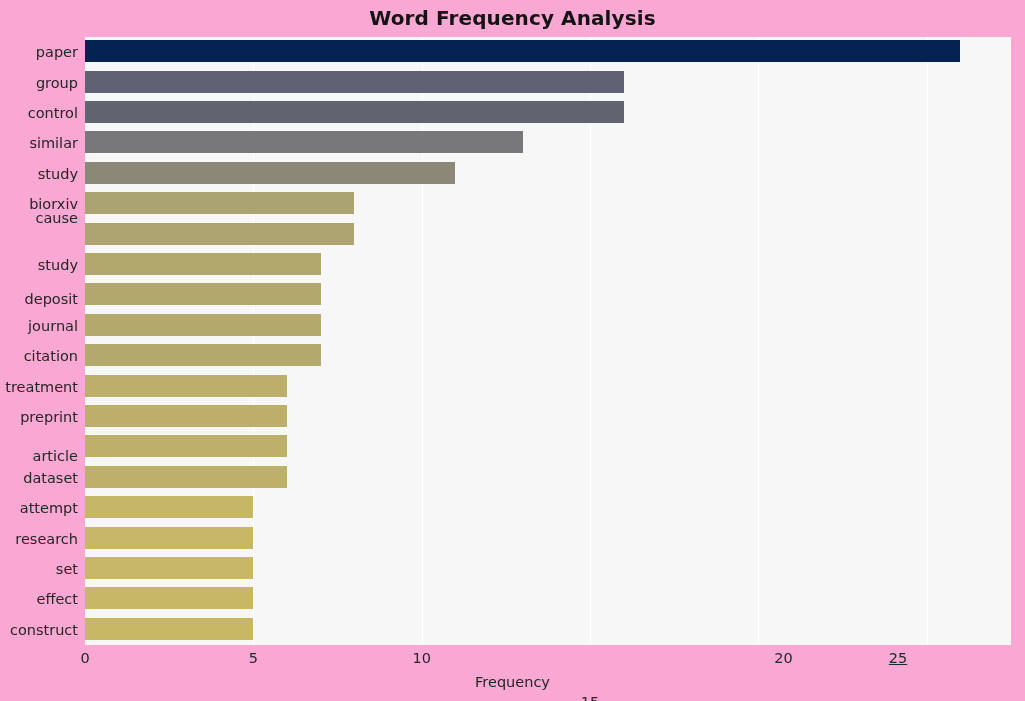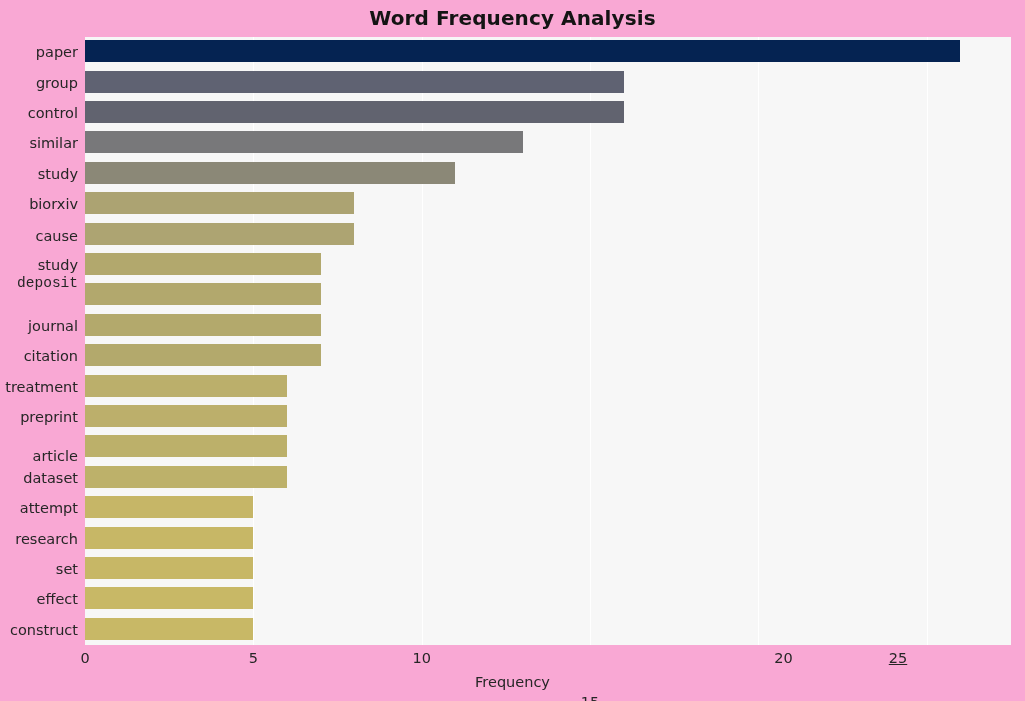--- a/index.html
+++ b/index.html
@@ -188,23 +188,23 @@
       </div>
   </div>
 
   <div id="y-axis">
       <div class="y-tick-label" style="top: 7.2px;">paper</div>
       <div class="y-tick-label" style="top: 37.6px;">group</div>
       <div class="y-tick-label" style="top: 68px;">control</div>
       <div class="y-tick-label" style="top: 98.4px;">similar</div>
       <div class="y-tick-label" style="top: 128.8px;">study</div>
       <div class="y-tick-label" style="top: 159.2px;">biorxiv</div>
-      <div class="y-tick-label" style="top: 191px;">cause</div>
+      <div class="y-tick-label" style="top: 173px;">cause</div>
       <div class="y-tick-label" style="top: 220px;">study</div>
-      <div class="y-tick-label" style="top: 238px; font-family: Liberation Mono, monospace;">deposit</div>
+      <div class="y-tick-label" style="top: 254px;">deposit</div>
       <div class="y-tick-label" style="top: 280.8px;">journal</div>
       <div class="y-tick-label" style="top: 311.2px;">citation</div>
       <div class="y-tick-label" style="top: 341.6px;">treatment</div>
       <div class="y-tick-label" style="top: 372px;">preprint</div>
       <div class="y-tick-label" style="top: 402.4px; margin-top: 9px;">article</div>
       <div class="y-tick-label" style="top: 432.8px;">dataset</div>
       <div class="y-tick-label" style="top: 463.2px;">attempt</div>
       <div class="y-tick-label" style="top: 493.6px;">research</div>
       <div class="y-tick-label" style="top: 524px;">set</div>
       <div class="y-tick-label" style="top: 554.4px;">effect</div>

